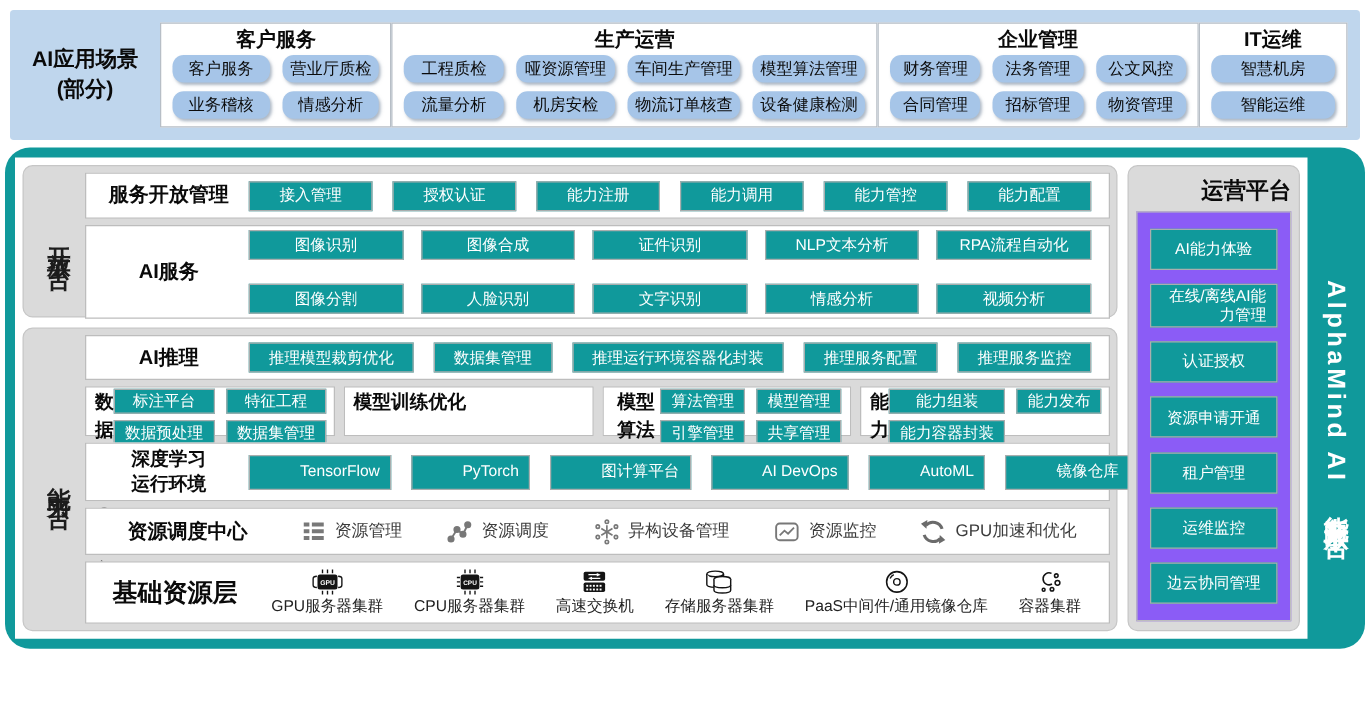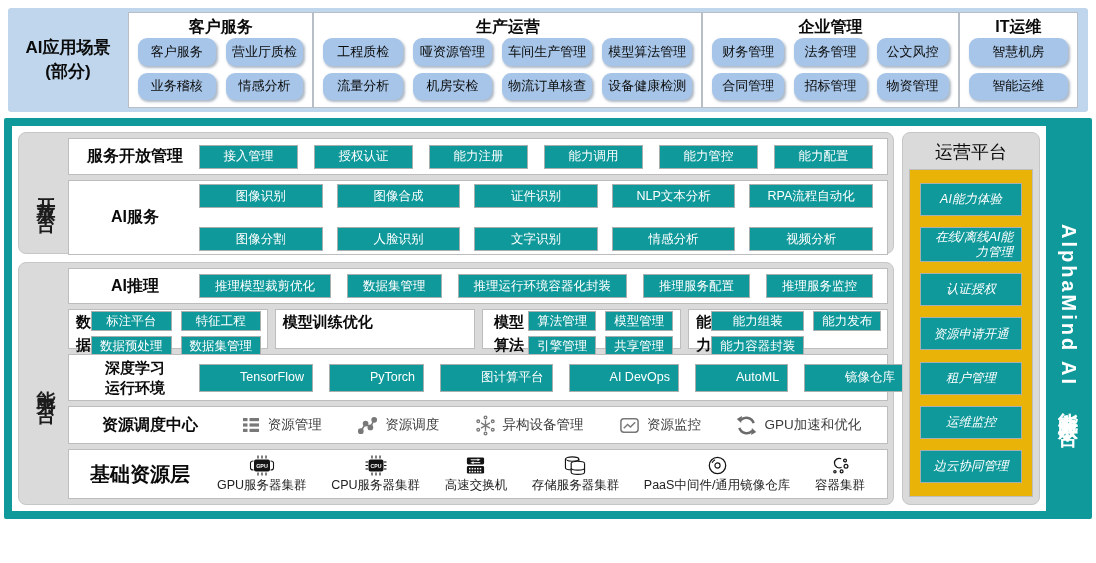--- a/index.html
+++ b/index.html
@@ -4,36 +4,36 @@
 <style>
   html,body{margin:0;padding:0;}
   body{
     width:1096px;height:563px;position:relative;overflow:hidden;background:#fff;
     font-family:"Liberation Sans","DejaVu Sans",sans-serif;color:#111;
   }
   
   .band{position:absolute;left:8px;top:8px;width:1080px;height:104px;background:#BFD6ED;
         border-radius:3px;display:flex;align-items:center;box-sizing:border-box;}
   .band-title{width:120px;text-align:center;font-weight:bold;font-size:17px;line-height:1.4;color:#0a0a0a;}
-  .band-groups{flex:1;display:flex;gap:0;height:96px;margin-right:10px;min-width:0;}
+  .band-groups{flex:1;display:flex;gap:0;height:84px;margin-right:10px;min-width:0;}
   .group{background:#fff;border:1px solid #b7bec6;display:flex;flex-direction:column;
          padding:2px 9px 7px;box-sizing:border-box;min-width:0;}
   .g0{flex:1.75}.g1{flex:3.9}.g2{flex:2.5}.g3{flex:1.05}
   .group-title{font-weight:bold;font-size:16px;text-align:center;line-height:1.45;color:#0a0a0a;}
   .group-grid{display:grid;gap:7px 10px;flex:1;}
   .cols1{grid-template-columns:1fr}
   .cols2{grid-template-columns:1fr 1fr}
   .cols3{grid-template-columns:1fr 1fr 1fr}
   .cols4{grid-template-columns:repeat(4,1fr)}
   .bluechip{background:#A6C5E8;border-radius:9px;display:flex;align-items:center;justify-content:center;
             font-size:13px;color:#0b0b0b;padding:2px 6px;white-space:nowrap;
             box-shadow:1.5px 2px 2.5px rgba(105,125,150,.55);min-height:22px;box-sizing:border-box;}
   
   .frame{position:absolute;left:4px;top:118px;width:1088px;height:401px;background:#10999B;
-         border-radius:2px;box-sizing:border-box;display:flex;padding:8px 0 8px 8px;}
+         border-radius:20px;box-sizing:border-box;display:flex;padding:8px 0 8px 8px;}
   .frame-inner{flex:1;background:#fff;display:flex;gap:8px;padding:6px;box-sizing:border-box;min-width:0;}
   .side-bar{width:46px;display:flex;align-items:center;justify-content:center;}
   .side-text{writing-mode:vertical-rl;text-orientation:mixed;color:#fff;font-weight:bold;
              font-size:20px;letter-spacing:3px;white-space:nowrap;}
   .left-col{flex:1;display:flex;flex-direction:column;gap:8px;min-width:0;}
   .gray-panel{background:#DADADA;border:1px solid #c6c6c6;border-radius:8px;box-sizing:border-box;}
   .open-panel{height:122px;display:flex;padding:5px;}
   .cap-panel{flex:1;display:flex;padding:5px;min-height:0;}
   .v-label{width:44px;display:flex;align-items:center;justify-content:center;font-weight:bold;
            font-size:19px;color:#1c1c1c;writing-mode:vertical-rl;text-orientation:upright;letter-spacing:5px;}
@@ -64,23 +64,23 @@
   .sched-title{flex:0 0 146px;font-weight:bold;font-size:16px;text-align:center;color:#0a0a0a;}
   .sched-items{flex:1;display:flex;justify-content:space-around;align-items:center;min-width:0;}
   .sched-item{display:flex;align-items:center;gap:7px;font-size:13.5px;color:#3c3c3c;white-space:nowrap;}
   .base-row{flex:0 0 50px;}
   .base-title{flex:0 0 126px;font-weight:bold;font-size:20px;text-align:center;color:#0a0a0a;}
   .base-items{flex:1;display:flex;justify-content:space-between;align-items:center;padding:0 14px;min-width:0;}
   .base-item{display:flex;flex-direction:column;align-items:center;gap:1px;font-size:12.5px;
              color:#222;white-space:nowrap;}
   
   .ops-panel{flex:0 0 138px;display:flex;flex-direction:column;padding:3px 6px 7px;}
-  .ops-title{font-weight:normal;font-size:18px;text-align:center;padding:4px 0 5px;color:#0a0a0a;}
-  .ops-inner{flex:1;background:#eab308;border:1px solid #bdbdbd;display:flex;flex-direction:column;
-             justify-content:space-between;padding:13px 10px;box-sizing:border-box;font-style:italic;}
+  .ops-title{font-weight:bold;font-size:18px;text-align:right;padding:4px 0 5px;color:#0a0a0a;}
+  .ops-inner{flex:1;background:#8b5cf6;border:1px solid #bdbdbd;display:flex;flex-direction:column;
+             justify-content:space-between;padding:13px 10px;box-sizing:border-box;}
   .ops-chip{min-height:33px;white-space:normal;font-size:12.5px;}
   svg{display:block;}
 </style>
 </head>
 <body>
 
 <div class="band">
   <div class="band-title">
     <div>AI应用场景</div>
     <div>(部分)</div>

